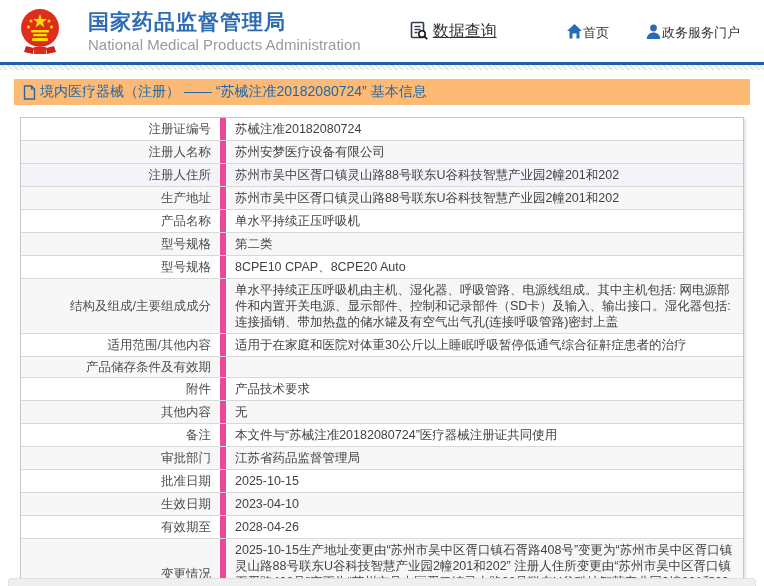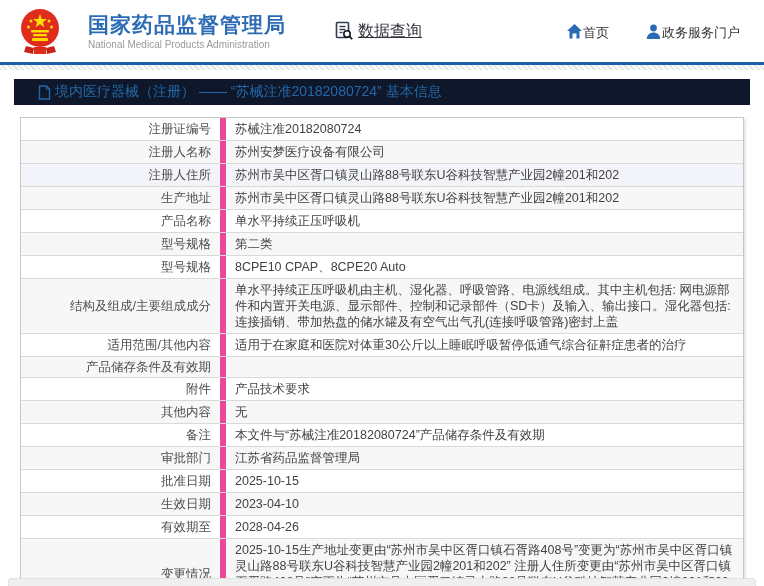--- a/index.html
+++ b/index.html
@@ -5,36 +5,36 @@
   * { margin:0; padding:0; box-sizing:border-box; }
   html,body { width:764px; height:586px; overflow:hidden; background:#fff;
     font-family:"Liberation Sans","DejaVu Sans",sans-serif; }
 
   
   .header { height:62px; display:flex; align-items:center; padding:0 18px 0 20px; background:#fff; }
   .logo-wrap { display:flex; align-items:center; }
   .emblem { width:40px; height:48px; margin-top:2px; }
   .org-names { margin-left:28px; }
   .org-zh { font-size:21px; font-weight:bold; color:#2d6cb5; letter-spacing:1px; line-height:24px; }
-  .org-en { font-size:10px; color:#9a9a9a; margin-top:2px; }
+  .org-en { font-size:15px; color:#9a9a9a; margin-top:2px; }
   .data-query { display:flex; align-items:center; margin-left:48px; cursor:pointer; }
   .dq-icon { width:20px; height:20px; margin-right:4px; }
   .dq-label { font-size:16px; color:#30333b;text-decoration:underline; }
   .top-nav { margin-left:auto; display:flex; align-items:center; gap:36px; padding-right:6px; }
   .nav-item { display:flex; align-items:center; cursor:pointer; }
   .nav-item svg { width:17px; height:17px; }
   .nav-label { font-size:13px; color:#333; margin-top:3px; white-space:nowrap; }
 
   .blue-line { height:3px; background:#1c5fa9; }
   .hatch { height:5px;
     background:repeating-linear-gradient(45deg,#e3e3e6 0 1.5px,#fafafa 1.5px 4px); }
 
   
-  .breadcrumb { margin:9px 14px 0; height:26px; background:#0f172a;
-    display:flex; align-items:center; padding-left:24px; }
+  .breadcrumb { margin:9px 14px 0; height:26px; background:#fdba74;
+    display:flex; align-items:center; padding-left:9px; }
   .bc-icon { width:13px; height:15px; margin-right:4px; flex:0 0 auto; }
   .bc-text { font-size:14px; color:#2268a8; }
 
   
   .info-table { margin:12px 20px 0; border:1px solid #c6c6c6;
     box-shadow:2px 2px 2px rgba(0,0,0,0.10); background:#fff; }
   .row { display:flex; align-items:stretch; min-height:21px; background:#fff; }
   .row + .row { border-top:1px solid #d9d9d9; }
   .row:nth-child(even) { background:#f7f7f7; }
   .row.hovered { background:#f2f4f9; }
@@ -159,21 +159,21 @@
     <div class="row">
       <div class="cell label">附件</div>
       <div class="cell value">产品技术要求</div>
     </div>
     <div class="row">
       <div class="cell label">其他内容</div>
       <div class="cell value">无</div>
     </div>
     <div class="row">
       <div class="cell label">备注</div>
-      <div class="cell value">本文件与“苏械注准20182080724”产品储存条件及有效期</div>
+      <div class="cell value">本文件与“苏械注准20182080724”医疗器械注册证共同使用</div>
     </div>
     <div class="row">
       <div class="cell label">审批部门</div>
       <div class="cell value">江苏省药品监督管理局</div>
     </div>
     <div class="row">
       <div class="cell label">批准日期</div>
       <div class="cell value">2025-10-15</div>
     </div>
     <div class="row">

